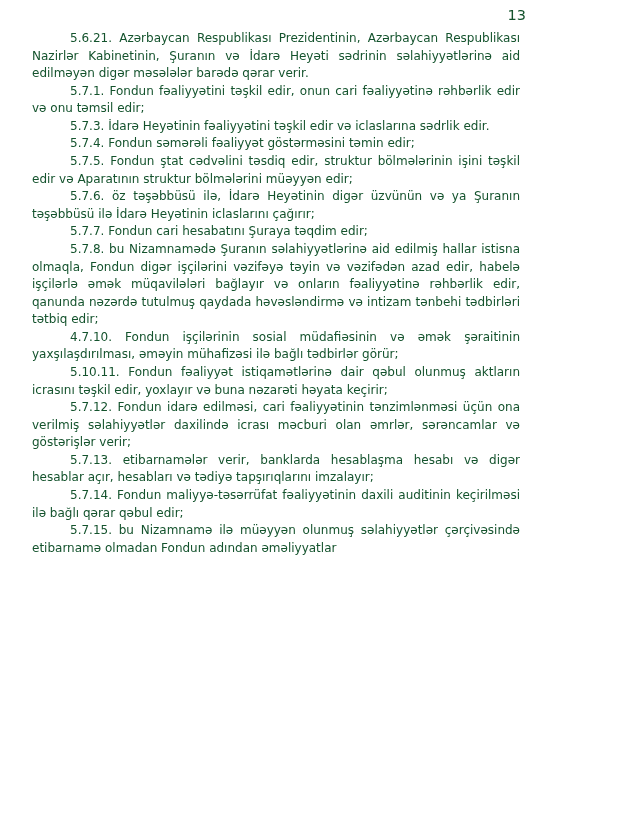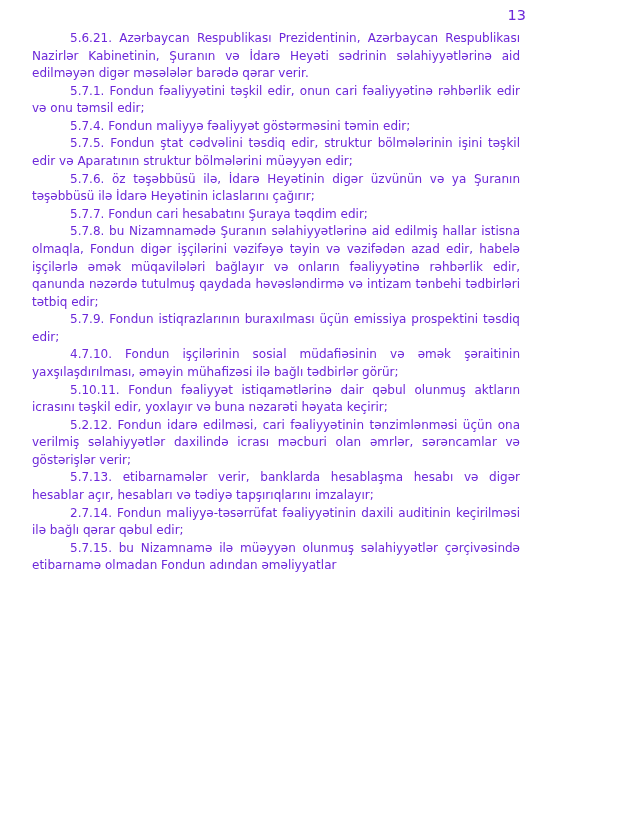--- a/index.html
+++ b/index.html
@@ -6,21 +6,21 @@
     margin: 0;
     padding: 0;
     background: #ffffff;
   }
   .page {
     position: relative;
     width: 560px;
     height: 829px;
     background: #ffffff;
     font-family: "DejaVu Sans", sans-serif;
-    color: #6d28d9;
+    color: #14532d;
     box-sizing: border-box;
     overflow: hidden;
   }
   .page-number {
     position: absolute;
     top: 8px;
     right: 34px;
     font-size: 14.5px;
     line-height: 1;
     font-family: "DejaVu Sans", sans-serif;
@@ -46,26 +46,26 @@
   }
 </style>
 </head>
 <body>
 
 <div class="page">
   <div class="page-number">13</div>
   <div class="body-text">
     <p class="para">5.6.21. Azərbaycan Respublikası Prezidentinin, Azərbaycan Respublikası Nazirlər Kabinetinin, Şuranın və İdarə Heyəti sədrinin səlahiyyətlərinə aid edilməyən digər məsələlər barədə qərar verir.</p>
     <p class="para">5.7.1. Fondun fəaliyyətini təşkil edir, onun cari fəaliyyətinə rəhbərlik edir və onu təmsil edir;</p>
-    <p class="para">5.7.4. Fondun maliyyə fəaliyyət göstərməsini təmin edir;</p>
+    <p class="para">5.7.3. İdarə Heyətinin fəaliyyətini təşkil edir və iclaslarına sədrlik edir.</p>
+    <p class="para">5.7.4. Fondun səmərəli fəaliyyət göstərməsini təmin edir;</p>
     <p class="para">5.7.5. Fondun ştat cədvəlini təsdiq edir, struktur bölmələrinin işini təşkil edir və Aparatının struktur bölmələrini müəyyən edir;</p>
     <p class="para">5.7.6. öz təşəbbüsü ilə, İdarə Heyətinin digər üzvünün və ya Şuranın təşəbbüsü ilə İdarə Heyətinin iclaslarını çağırır;</p>
     <p class="para">5.7.7. Fondun cari hesabatını Şuraya təqdim edir;</p>
     <p class="para">5.7.8. bu Nizamnamədə Şuranın səlahiyyətlərinə aid edilmiş hallar istisna olmaqla, Fondun digər işçilərini vəzifəyə təyin və vəzifədən azad edir, habelə işçilərlə əmək müqavilələri bağlayır və onların fəaliyyətinə rəhbərlik edir, qanunda nəzərdə tutulmuş qaydada həvəsləndirmə və intizam tənbehi tədbirləri tətbiq edir;</p>
-    <p class="para">5.7.9. Fondun istiqrazlarının buraxılması üçün emissiya prospektini təsdiq edir;</p>
     <p class="para">4.7.10. Fondun işçilərinin sosial müdafiəsinin və əmək şəraitinin yaxşılaşdırılması, əməyin mühafizəsi ilə bağlı tədbirlər görür;</p>
     <p class="para">5.10.11. Fondun fəaliyyət istiqamətlərinə dair qəbul olunmuş aktların icrasını təşkil edir, yoxlayır və bunа nəzarəti həyata keçirir;</p>
-    <p class="para">5.2.12. Fondun idarə edilməsi, cari fəaliyyətinin tənzimlənməsi üçün ona verilmiş səlahiyyətlər daxilində icrası məcburi olan əmrlər, sərəncamlar və göstərişlər verir;</p>
+    <p class="para">5.7.12. Fondun idarə edilməsi, cari fəaliyyətinin tənzimlənməsi üçün ona verilmiş səlahiyyətlər daxilində icrası məcburi olan əmrlər, sərəncamlar və göstərişlər verir;</p>
     <p class="para">5.7.13. etibarnamələr verir, banklarda hesablaşma hesabı və digər hesablar açır, hesabları və tədiyə tapşırıqlarını imzalayır;</p>
-    <p class="para">2.7.14. Fondun maliyyə-təsərrüfat fəaliyyətinin daxili auditinin keçirilməsi ilə bağlı qərar qəbul edir;</p>
+    <p class="para">5.7.14. Fondun maliyyə-təsərrüfat fəaliyyətinin daxili auditinin keçirilməsi ilə bağlı qərar qəbul edir;</p>
     <p class="para">5.7.15. bu Nizamnamə ilə müəyyən olunmuş səlahiyyətlər çərçivəsində etibarnamə olmadan Fondun adından əməliyyatlar</p>
   </div>
 </div>
 
 </body></html>

